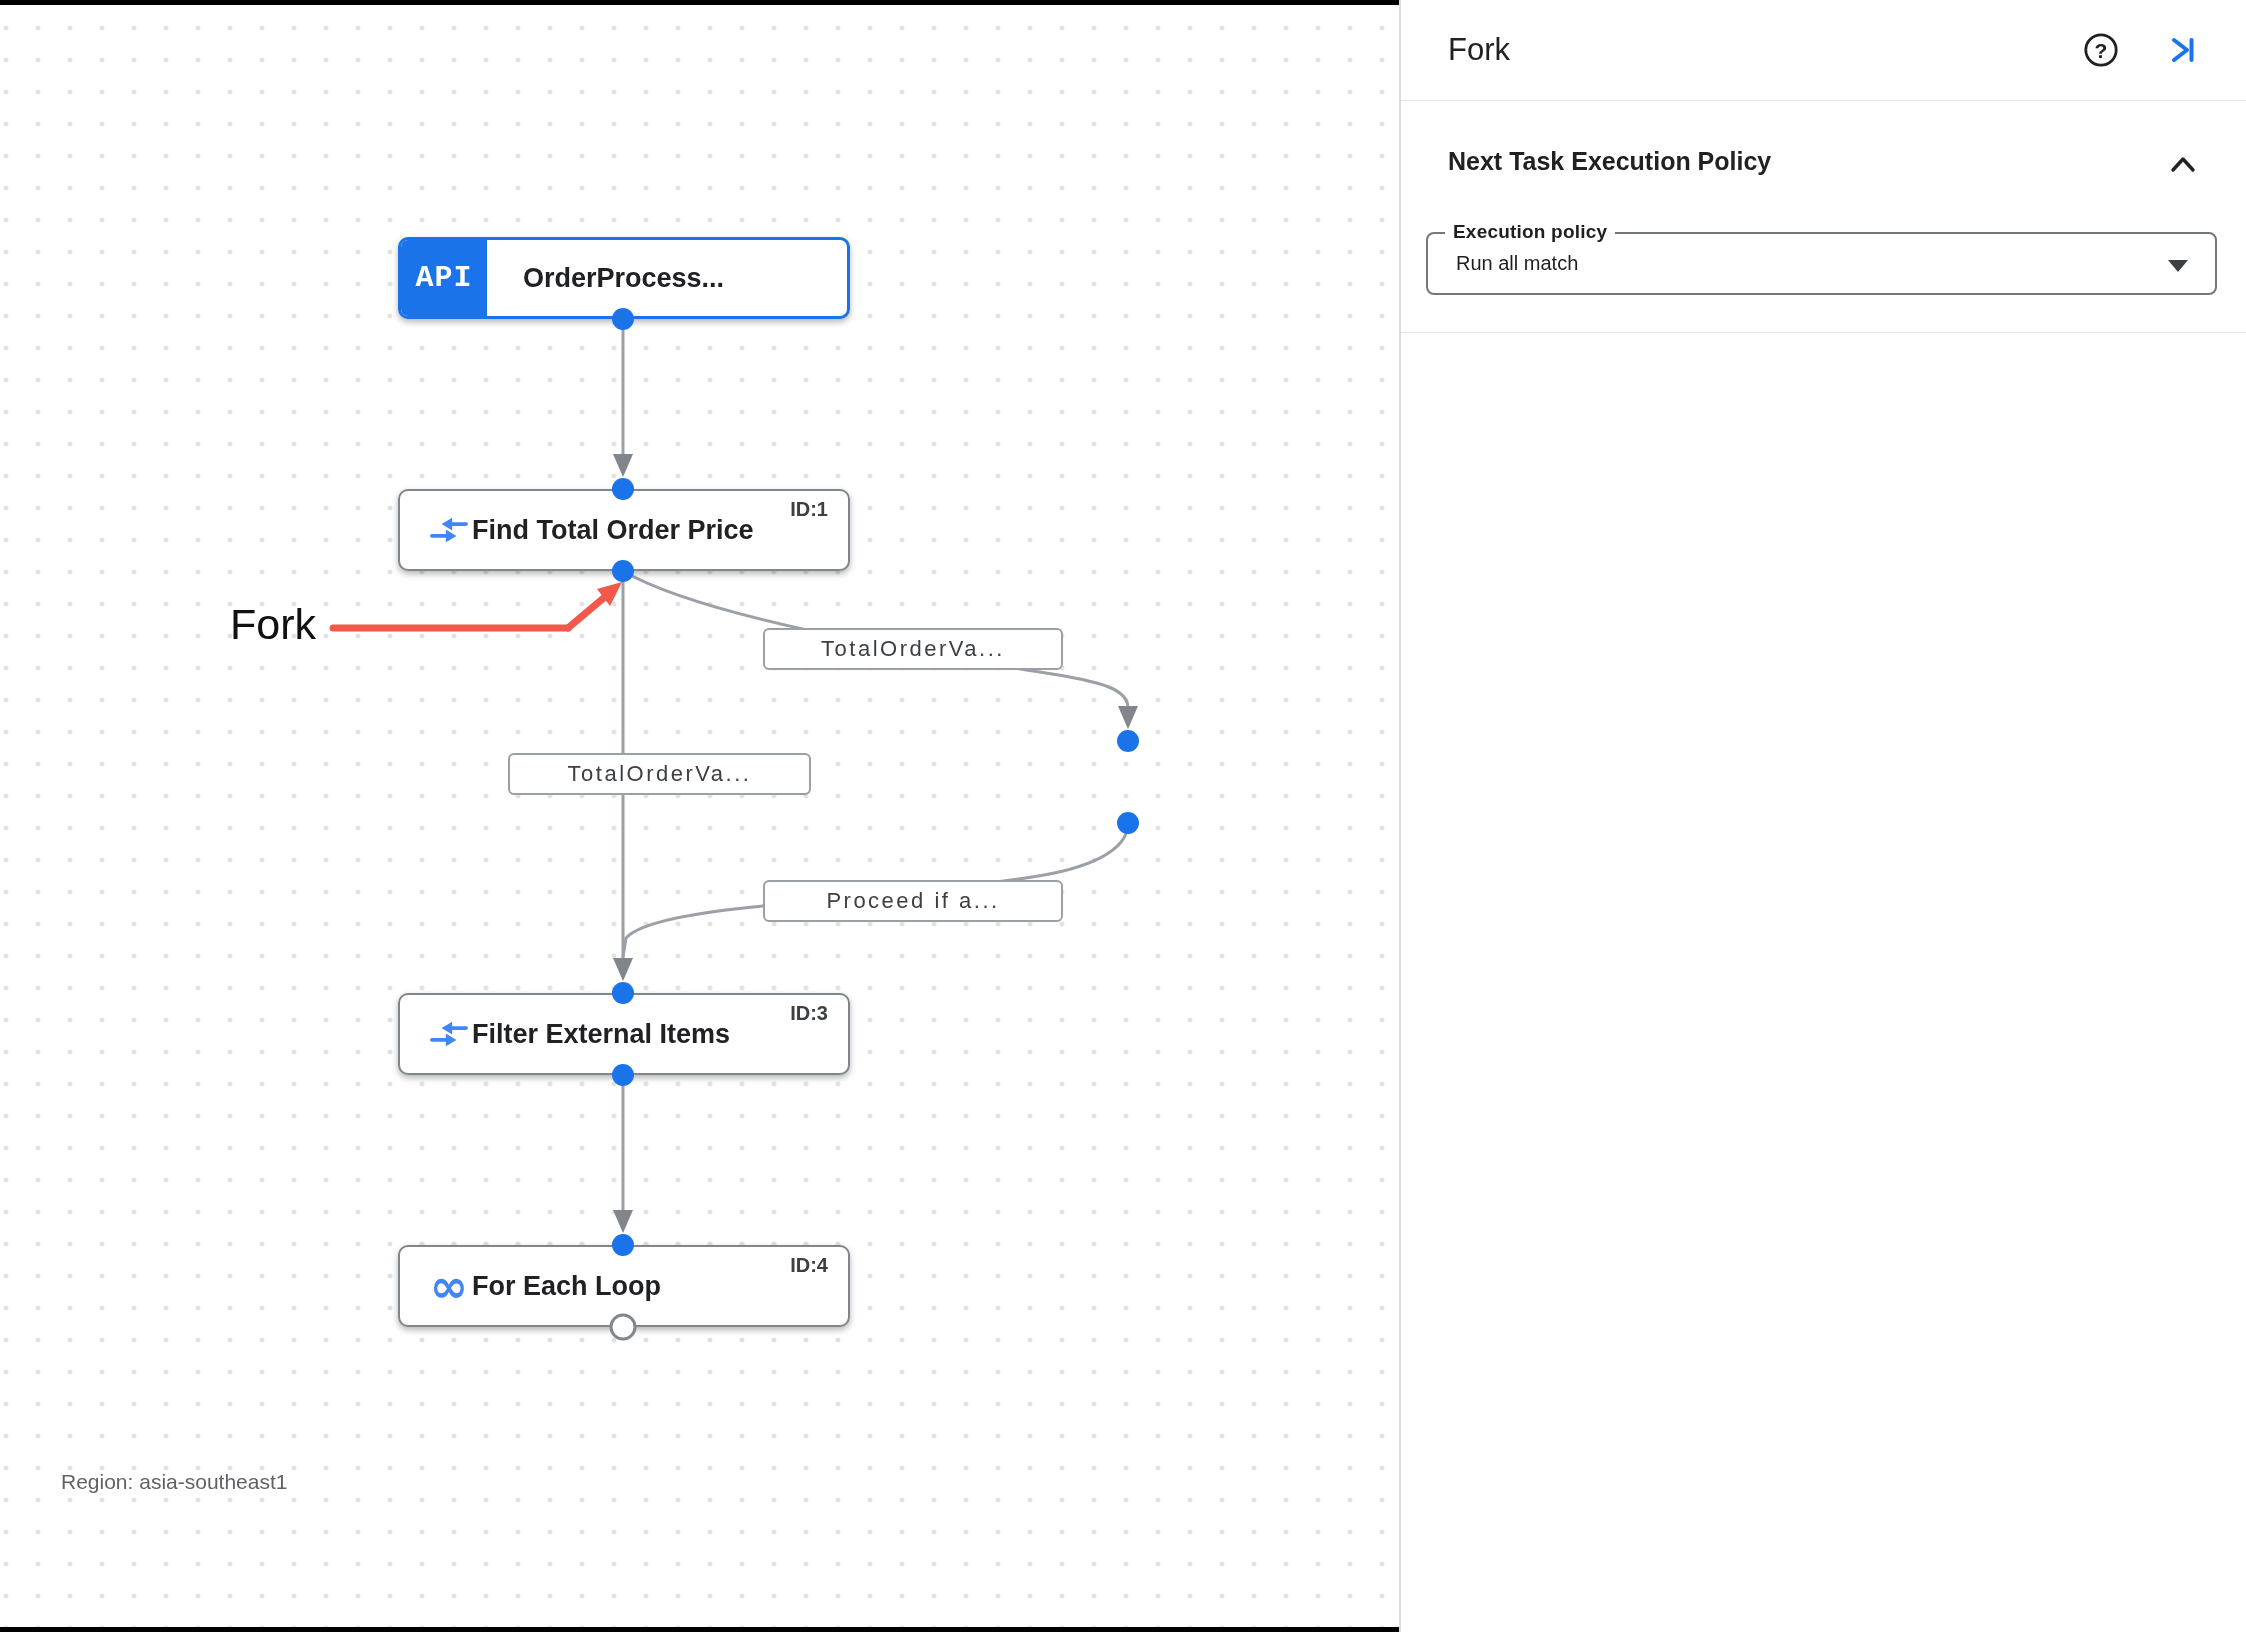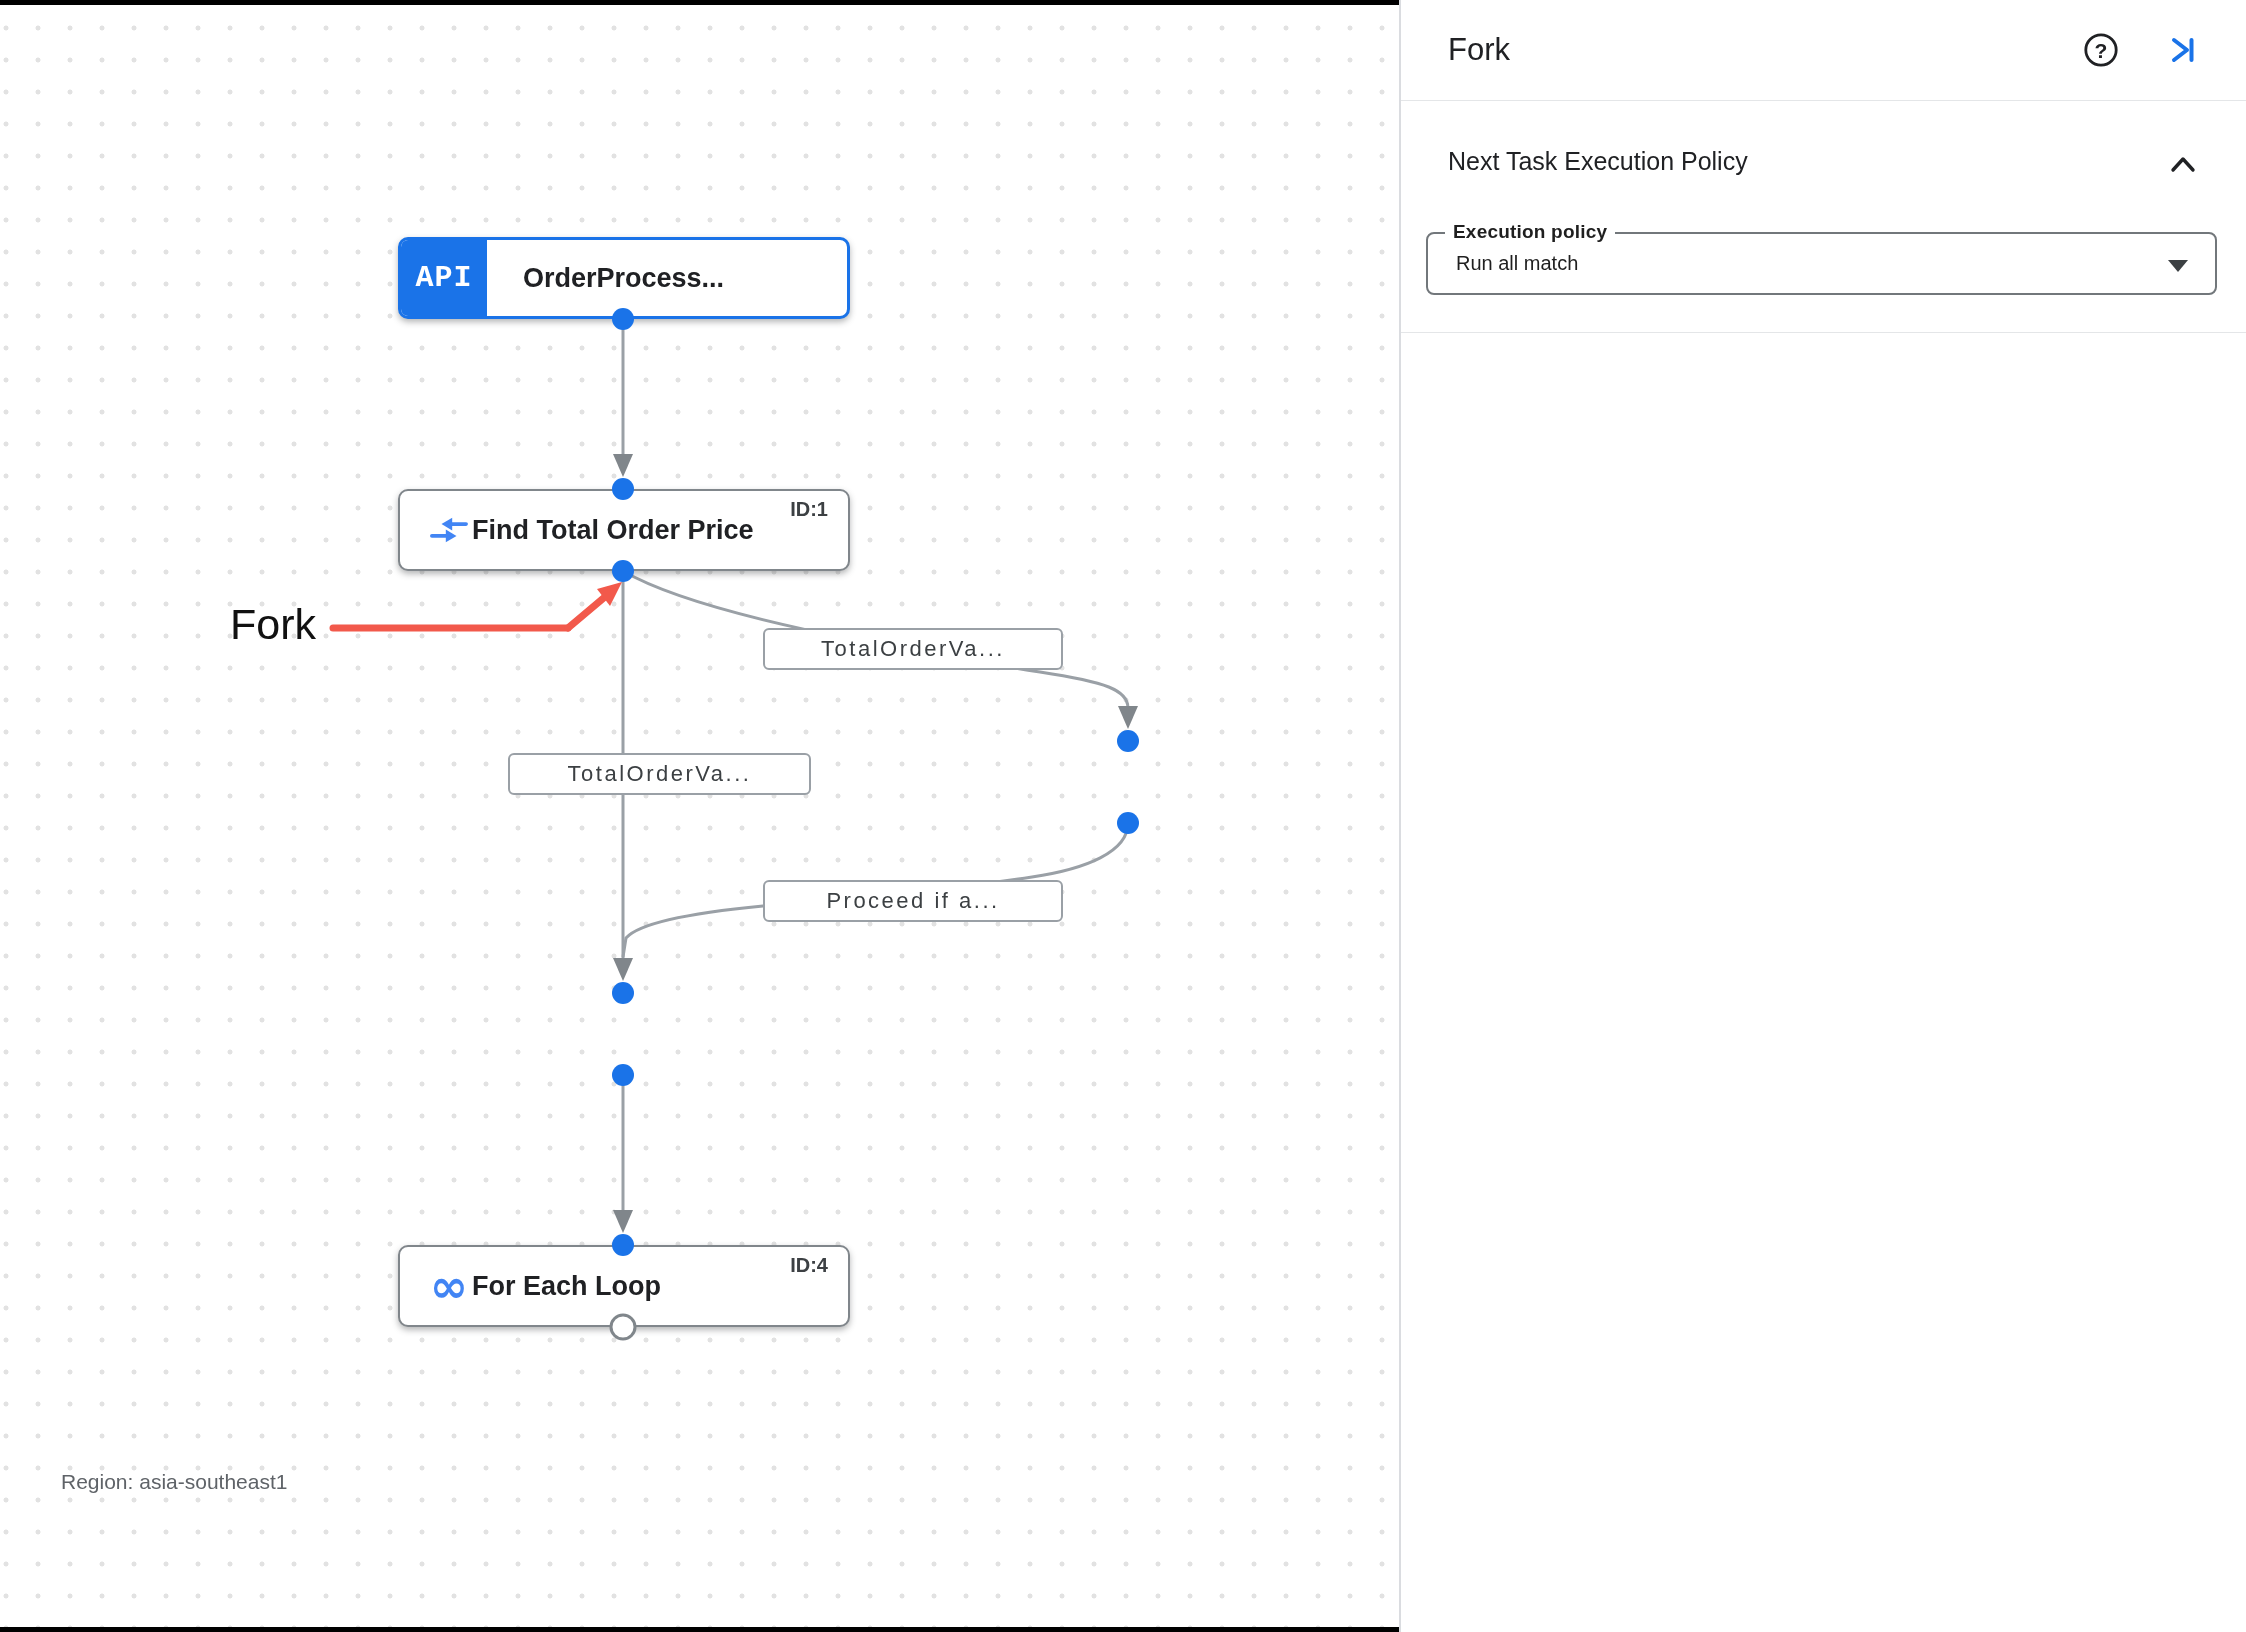--- a/index.html
+++ b/index.html
@@ -69,21 +69,21 @@
   .v-divider { position:absolute; left:1399px; top:0; width:2px; height:1632px; background:#dadce0; }
   .panel { position:absolute; left:1401px; top:0; width:845px; height:1632px; background:#fff; }
   .panel-header {
     position:absolute; left:0; top:0; width:100%; height:101px;
     border-bottom:1px solid #e4e6e8; display:flex; align-items:center; padding:0 46px 0 47px;
   }
   .panel-title { font-size:31px; color:#202124; }
   .panel-header-icons { margin-left:auto; display:flex; align-items:center; gap:44px; }
   .icon-btn { display:flex; align-items:center; justify-content:center; cursor:pointer; }
 
-  .section-heading { position:absolute; left:47px; top:147px; font-size:25px; font-weight:normal; color:#202124; }
+  .section-heading { position:absolute; left:47px; top:147px; font-size:25px; font-weight:bold; color:#202124; }
   .section-chevron { position:absolute; right:46px; top:152px; }
   .section-divider { position:absolute; left:0; top:332px; width:100%; height:1px; background:#e4e6e8; }
 
   .dropdown {
     position:absolute; left:25px; top:232px; width:791px; height:63px;
     border:2px solid #72777b; border-radius:8px; background:#fff;
     display:flex; align-items:center; padding:16px 28px; cursor:pointer;
   }
   .dropdown-label {
     position:absolute; left:17px; top:-13px; background:#fff; padding:0 8px;
@@ -133,20 +133,34 @@
           <line x1="34" y1="8.5" x2="21" y2="8.5"></line>
           <polygon points="21,2.5 11,8.5 21,14.5" stroke="none"></polygon>
         </g>
       </svg>
     </div>
     <div class="node-title">Find Total Order Price</div>
     <div class="node-id">ID:1</div>
   </div>
 
 
+  <div class="node" style="left:398px; top:993px;">
+    <div class="icon-wrap">
+      <svg width="40" height="30" viewBox="0 0 36 28">
+        <g stroke="#4285f4" stroke-width="3.4" fill="#4285f4" stroke-linecap="round">
+          <line x1="2" y1="19.5" x2="15" y2="19.5"></line>
+          <polygon points="15,13.5 25,19.5 15,25.5" stroke="none"></polygon>
+          <line x1="34" y1="8.5" x2="21" y2="8.5"></line>
+          <polygon points="21,2.5 11,8.5 21,14.5" stroke="none"></polygon>
+        </g>
+      </svg>
+    </div>
+    <div class="node-title">Filter External Items</div>
+    <div class="node-id">ID:3</div>
+  </div>
 
   <div class="node" style="left:398px; top:1245px;">
     <div class="icon-wrap">
       <span class="infinity-glyph">∞</span>
     </div>
     <div class="node-title">For Each Loop</div>
     <div class="node-id">ID:4</div>
   </div>
 
   <div class="edge-label" style="left:763px; top:628px; width:300px; height:42px;">TotalOrderVa...</div>

